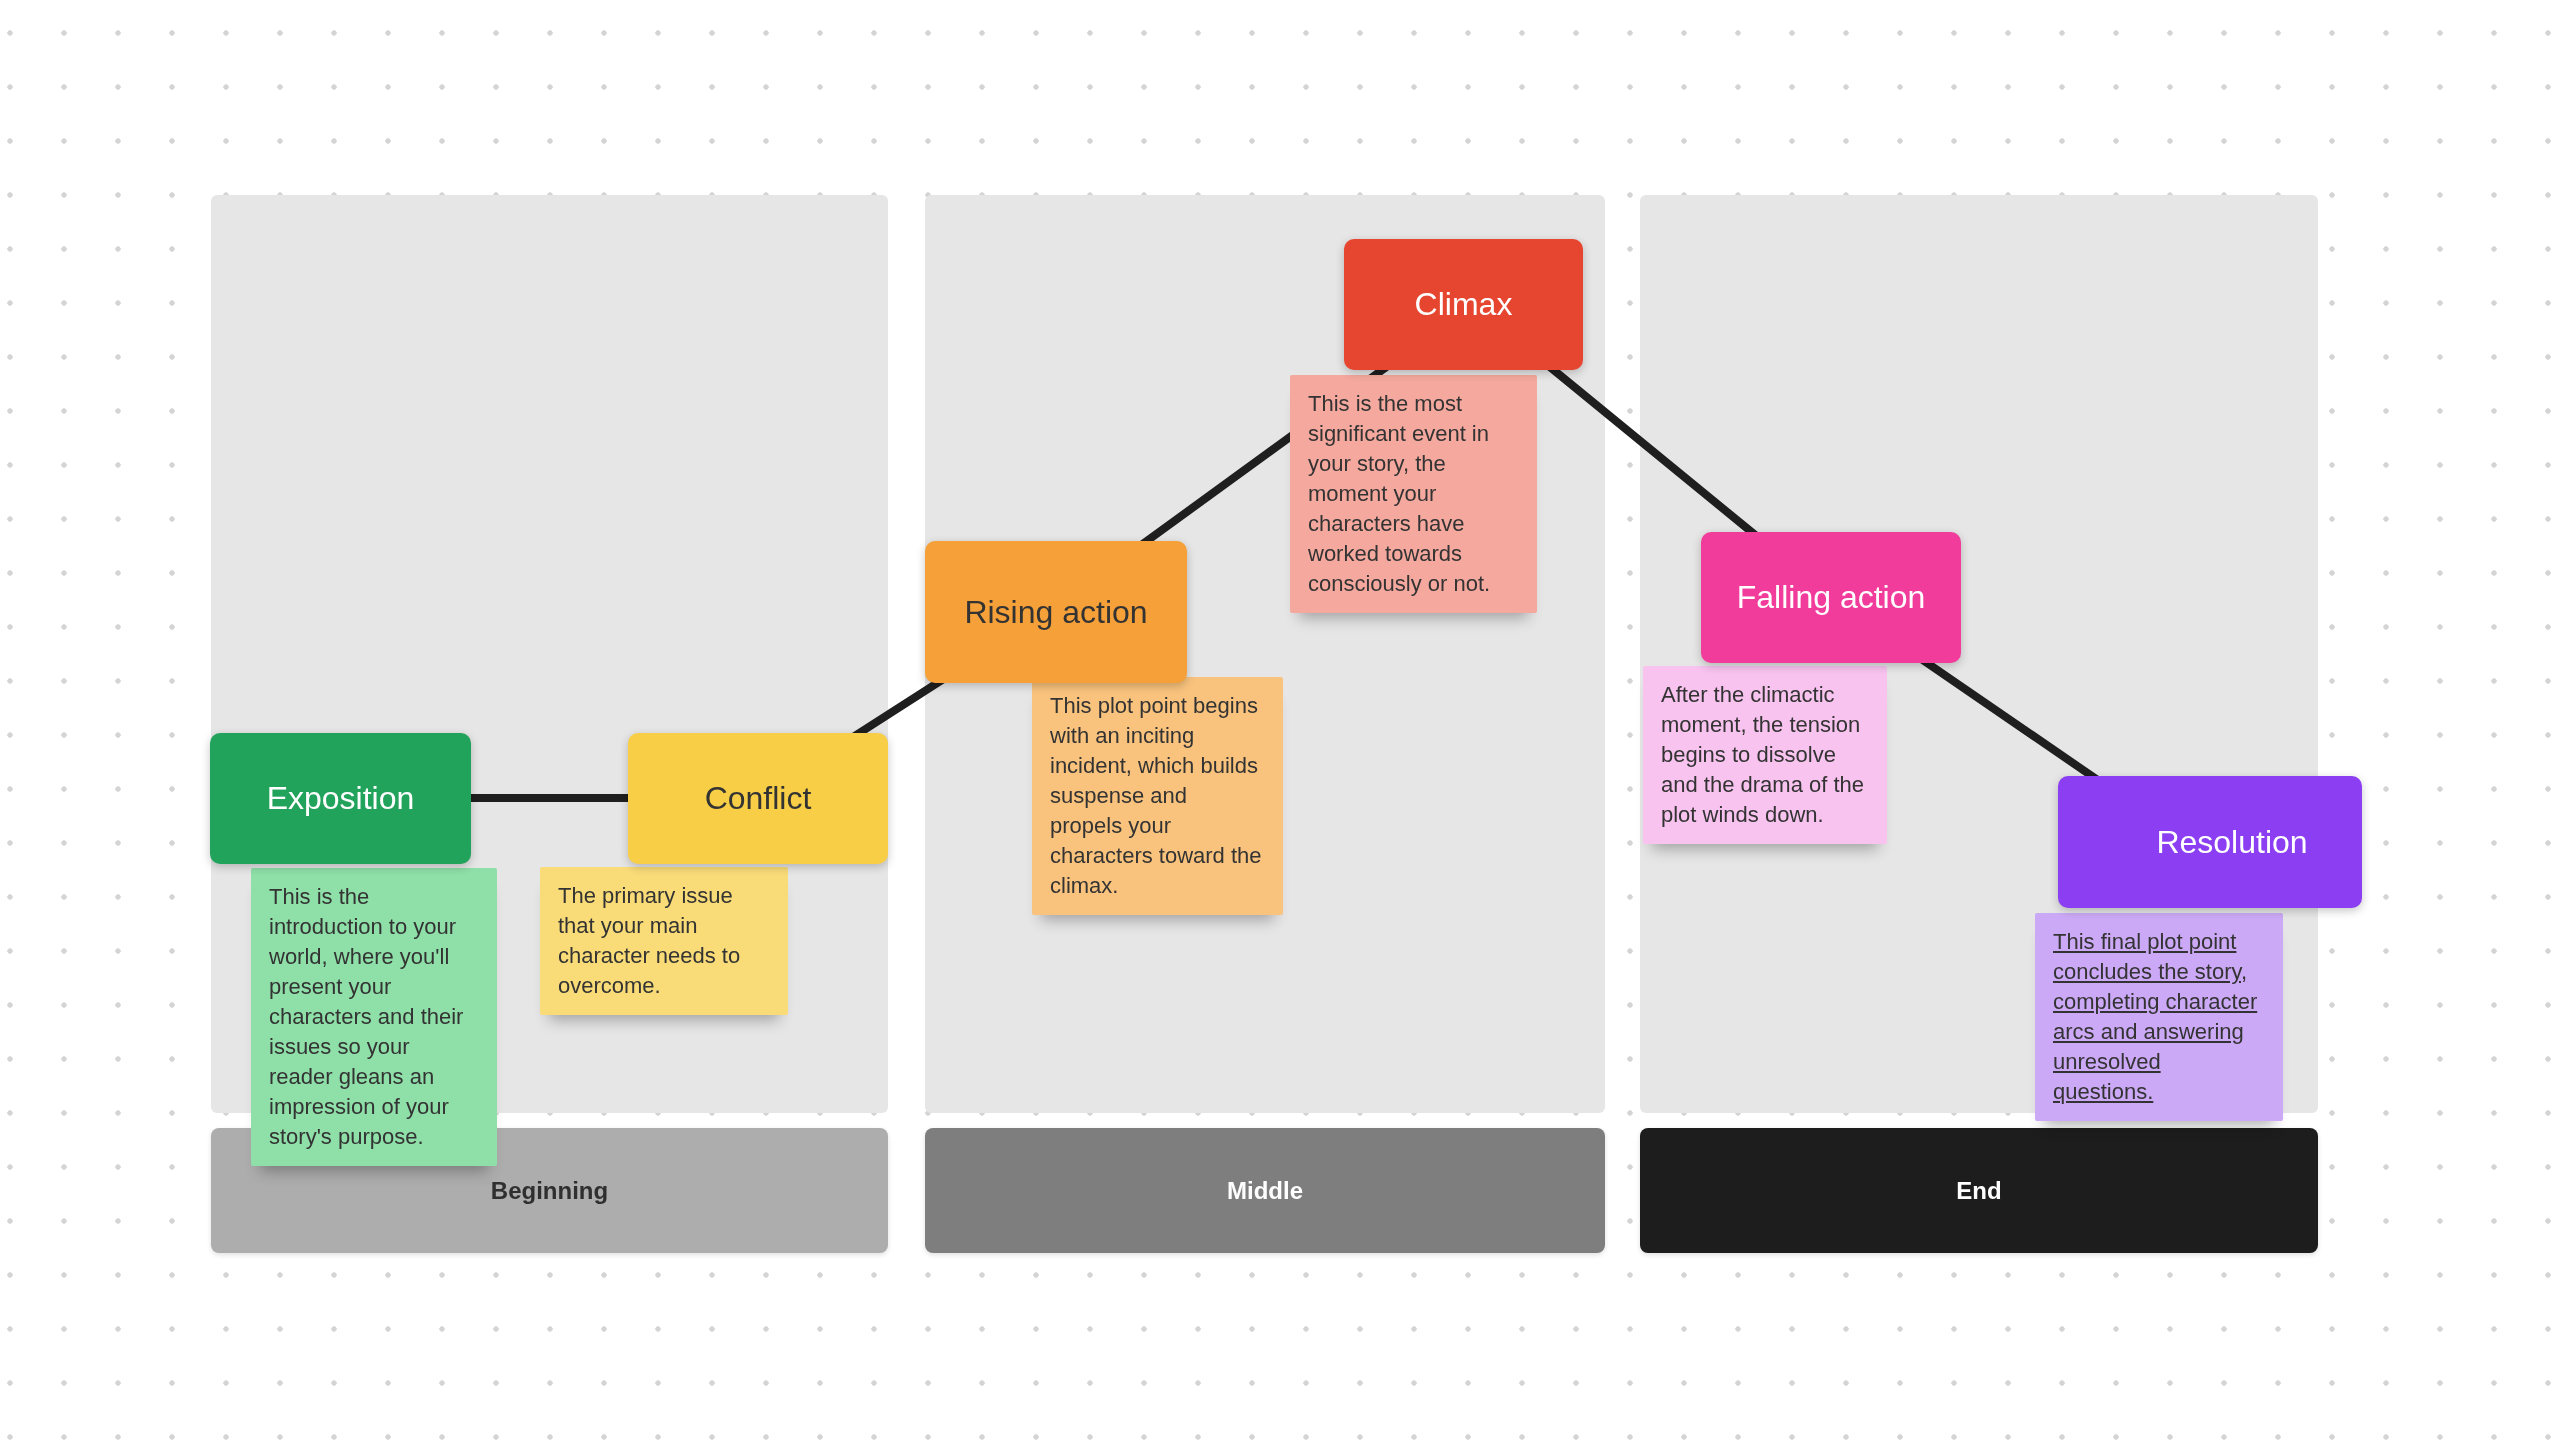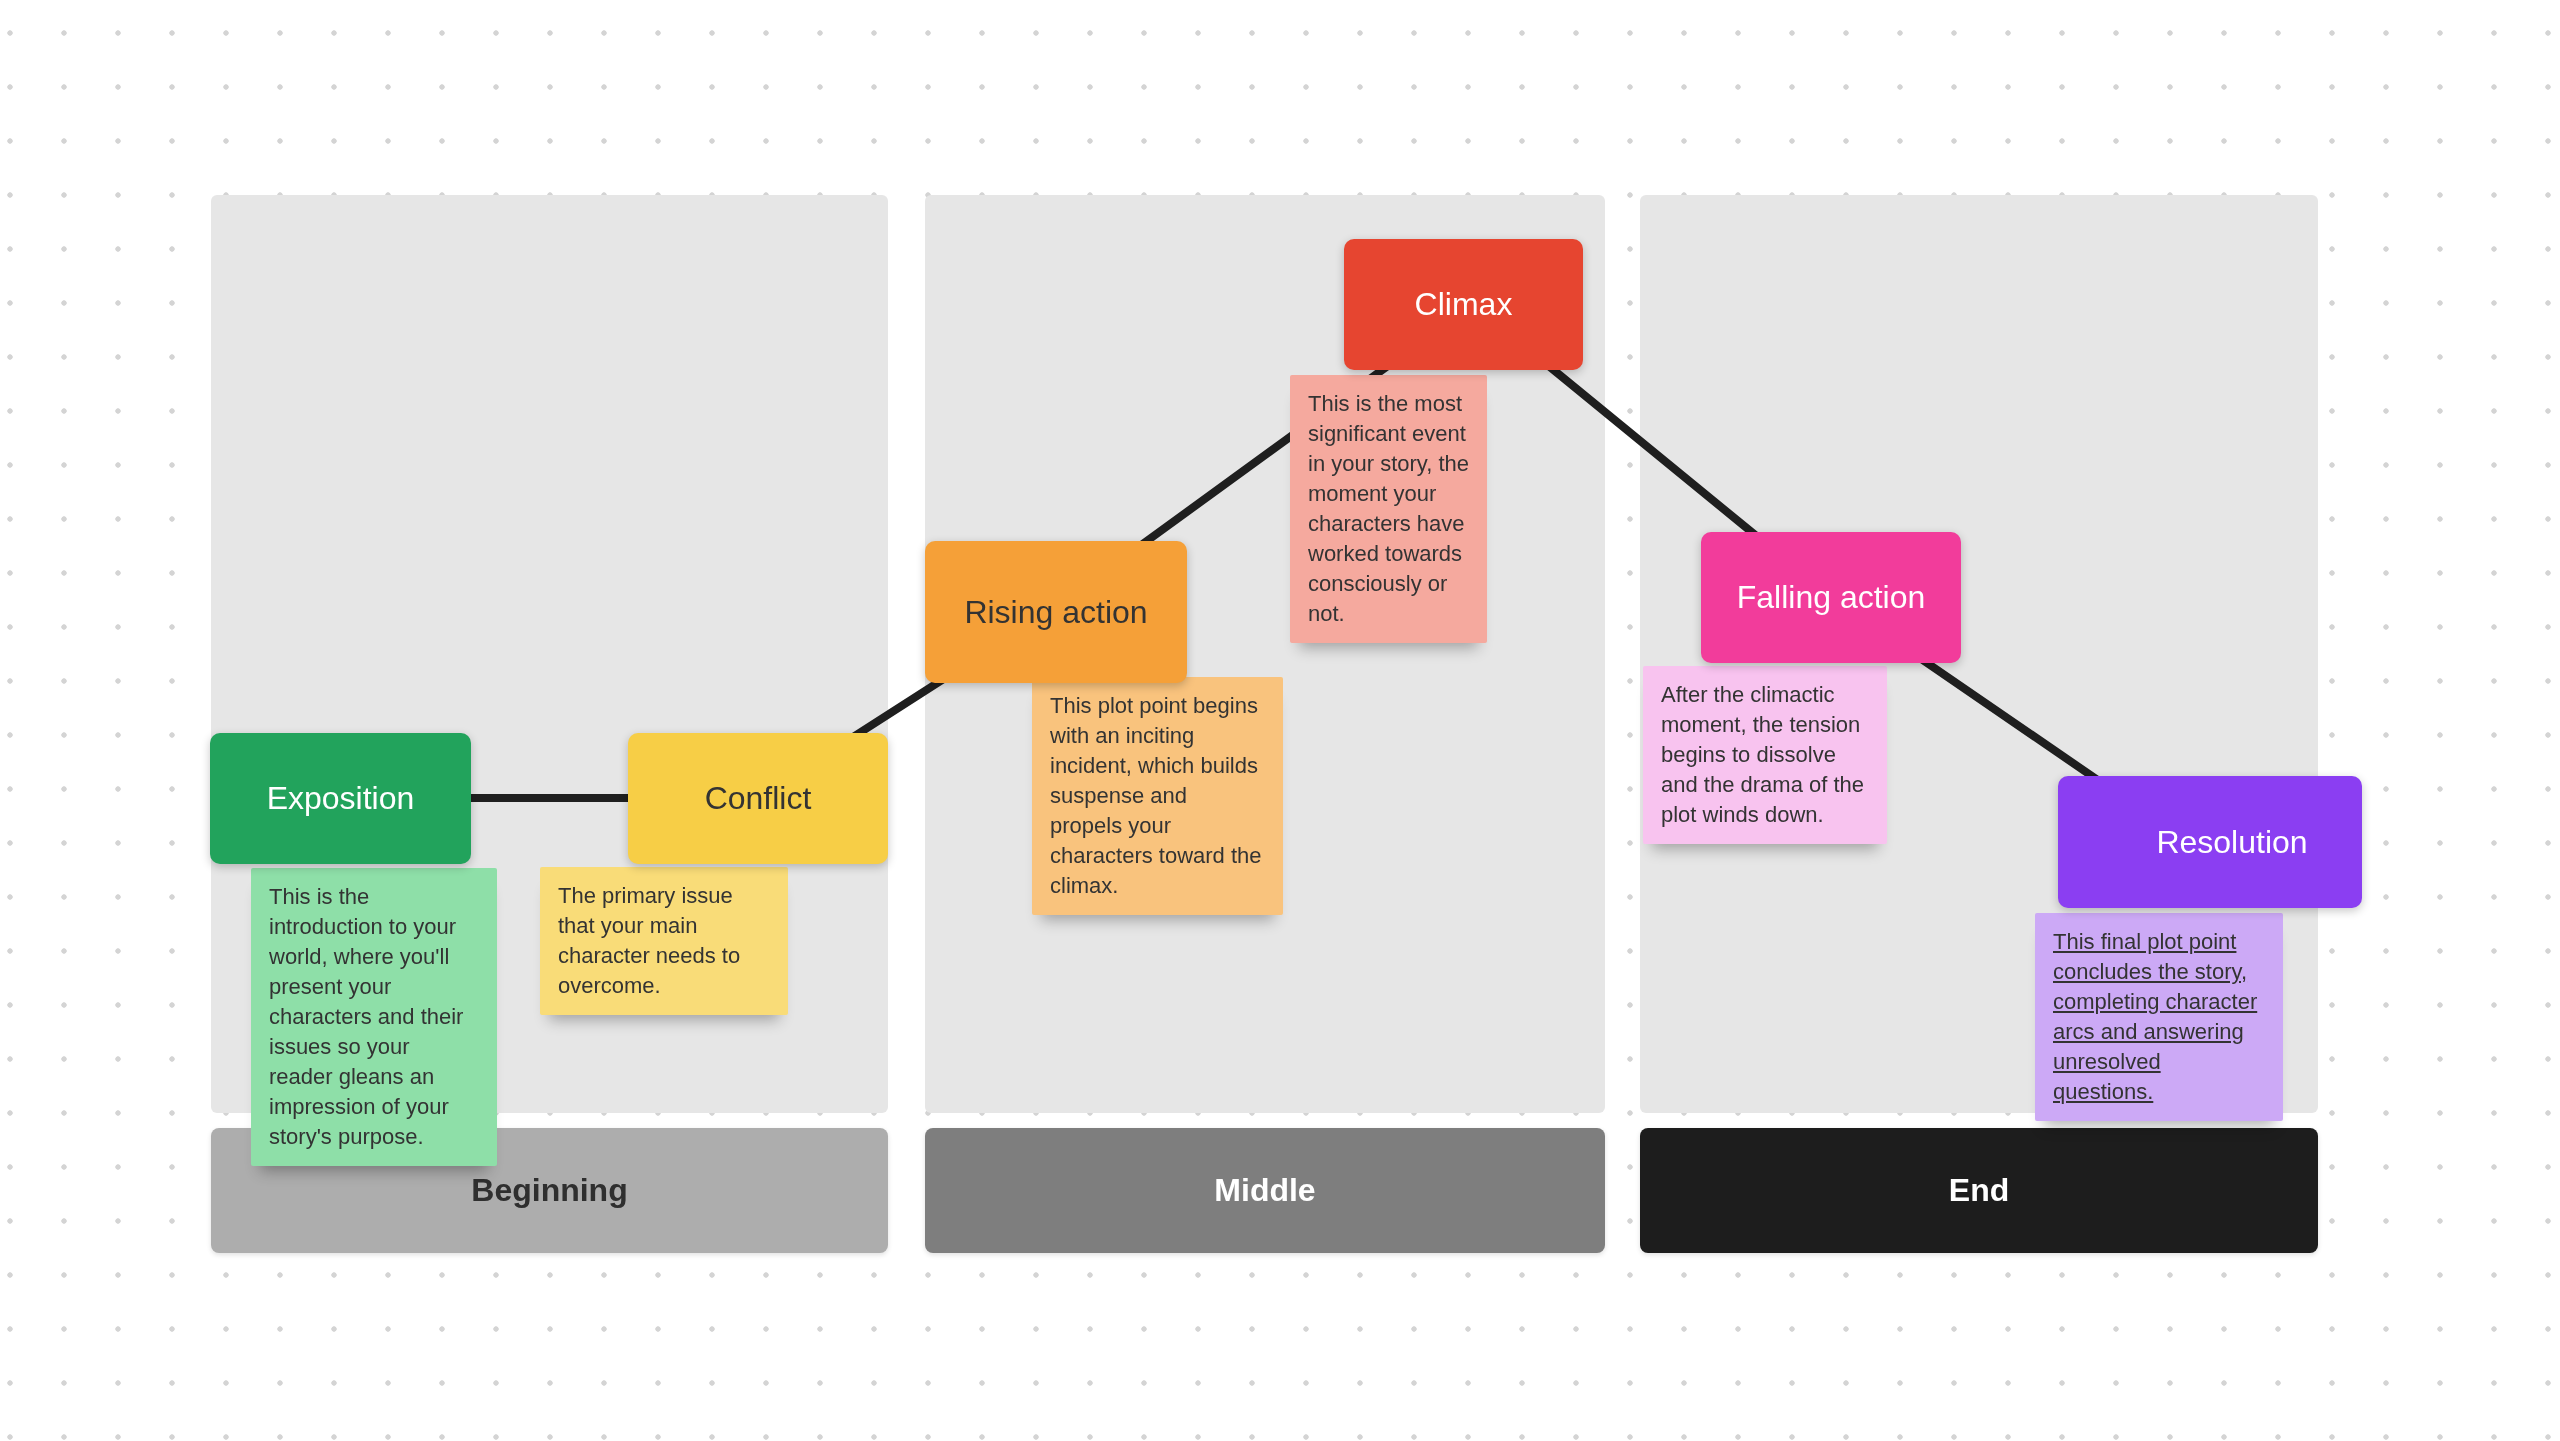--- a/index.html
+++ b/index.html
@@ -37,21 +37,21 @@
   }
 
   .section-bar {
     position: absolute;
     top: 1128px;
     height: 125px;
     border-radius: 8px;
     display: flex;
     align-items: center;
     justify-content: center;
-    font-size: 32px;
+    font-size: 24px;
     font-weight: 700;
     z-index: 2;
     box-shadow: 0 2px 5px rgba(0,0,0,0.12);
   }
   #bar-beginning { left: 211px;  width: 677px; background: #adadad; color: #2f2f2f; }
   #bar-middle    { left: 925px;  width: 680px; background: #7e7e7e; color: #ffffff; }
   #bar-end       { left: 1640px; width: 678px; background: #1d1d1d; color: #ffffff; }
 
   .plot-box {
     position: absolute;
@@ -79,21 +79,21 @@
     line-height: 30px;
     font-weight: 500;
     color: #333333;
     border-radius: 2px;
     z-index: 3;
     box-shadow: 0 14px 14px -9px rgba(0,0,0,0.30);
   }
   #note-exposition { left: 251px;  top: 868px; width: 246px; min-height: 235px; background: #8edfa8; }
   #note-conflict   { left: 540px;  top: 867px; width: 248px; min-height: 138px; background: #f9dc78; }
   #note-rising     { left: 1032px; top: 677px; width: 251px; min-height: 203px; background: #f9c37d; }
-  #note-climax     { left: 1290px; top: 375px; width: 197px; min-height: 202px; background: #f5a99e; }
+  #note-climax     { left: 1290px; top: 375px; width: 247px; min-height: 202px; background: #f5a99e; }
   #note-falling    { left: 1643px; top: 666px; width: 244px; min-height: 174px; background: #f8c3ef; }
   #note-resolution { left: 2035px; top: 913px; width: 248px; min-height: 174px; background: #cca9f6; text-decoration: underline; }
 </style>
 </head>
 <body>
 
 <div id="board">
 
   <div class="panel" id="panel-beginning"></div>
   <div class="panel" id="panel-middle"></div>

